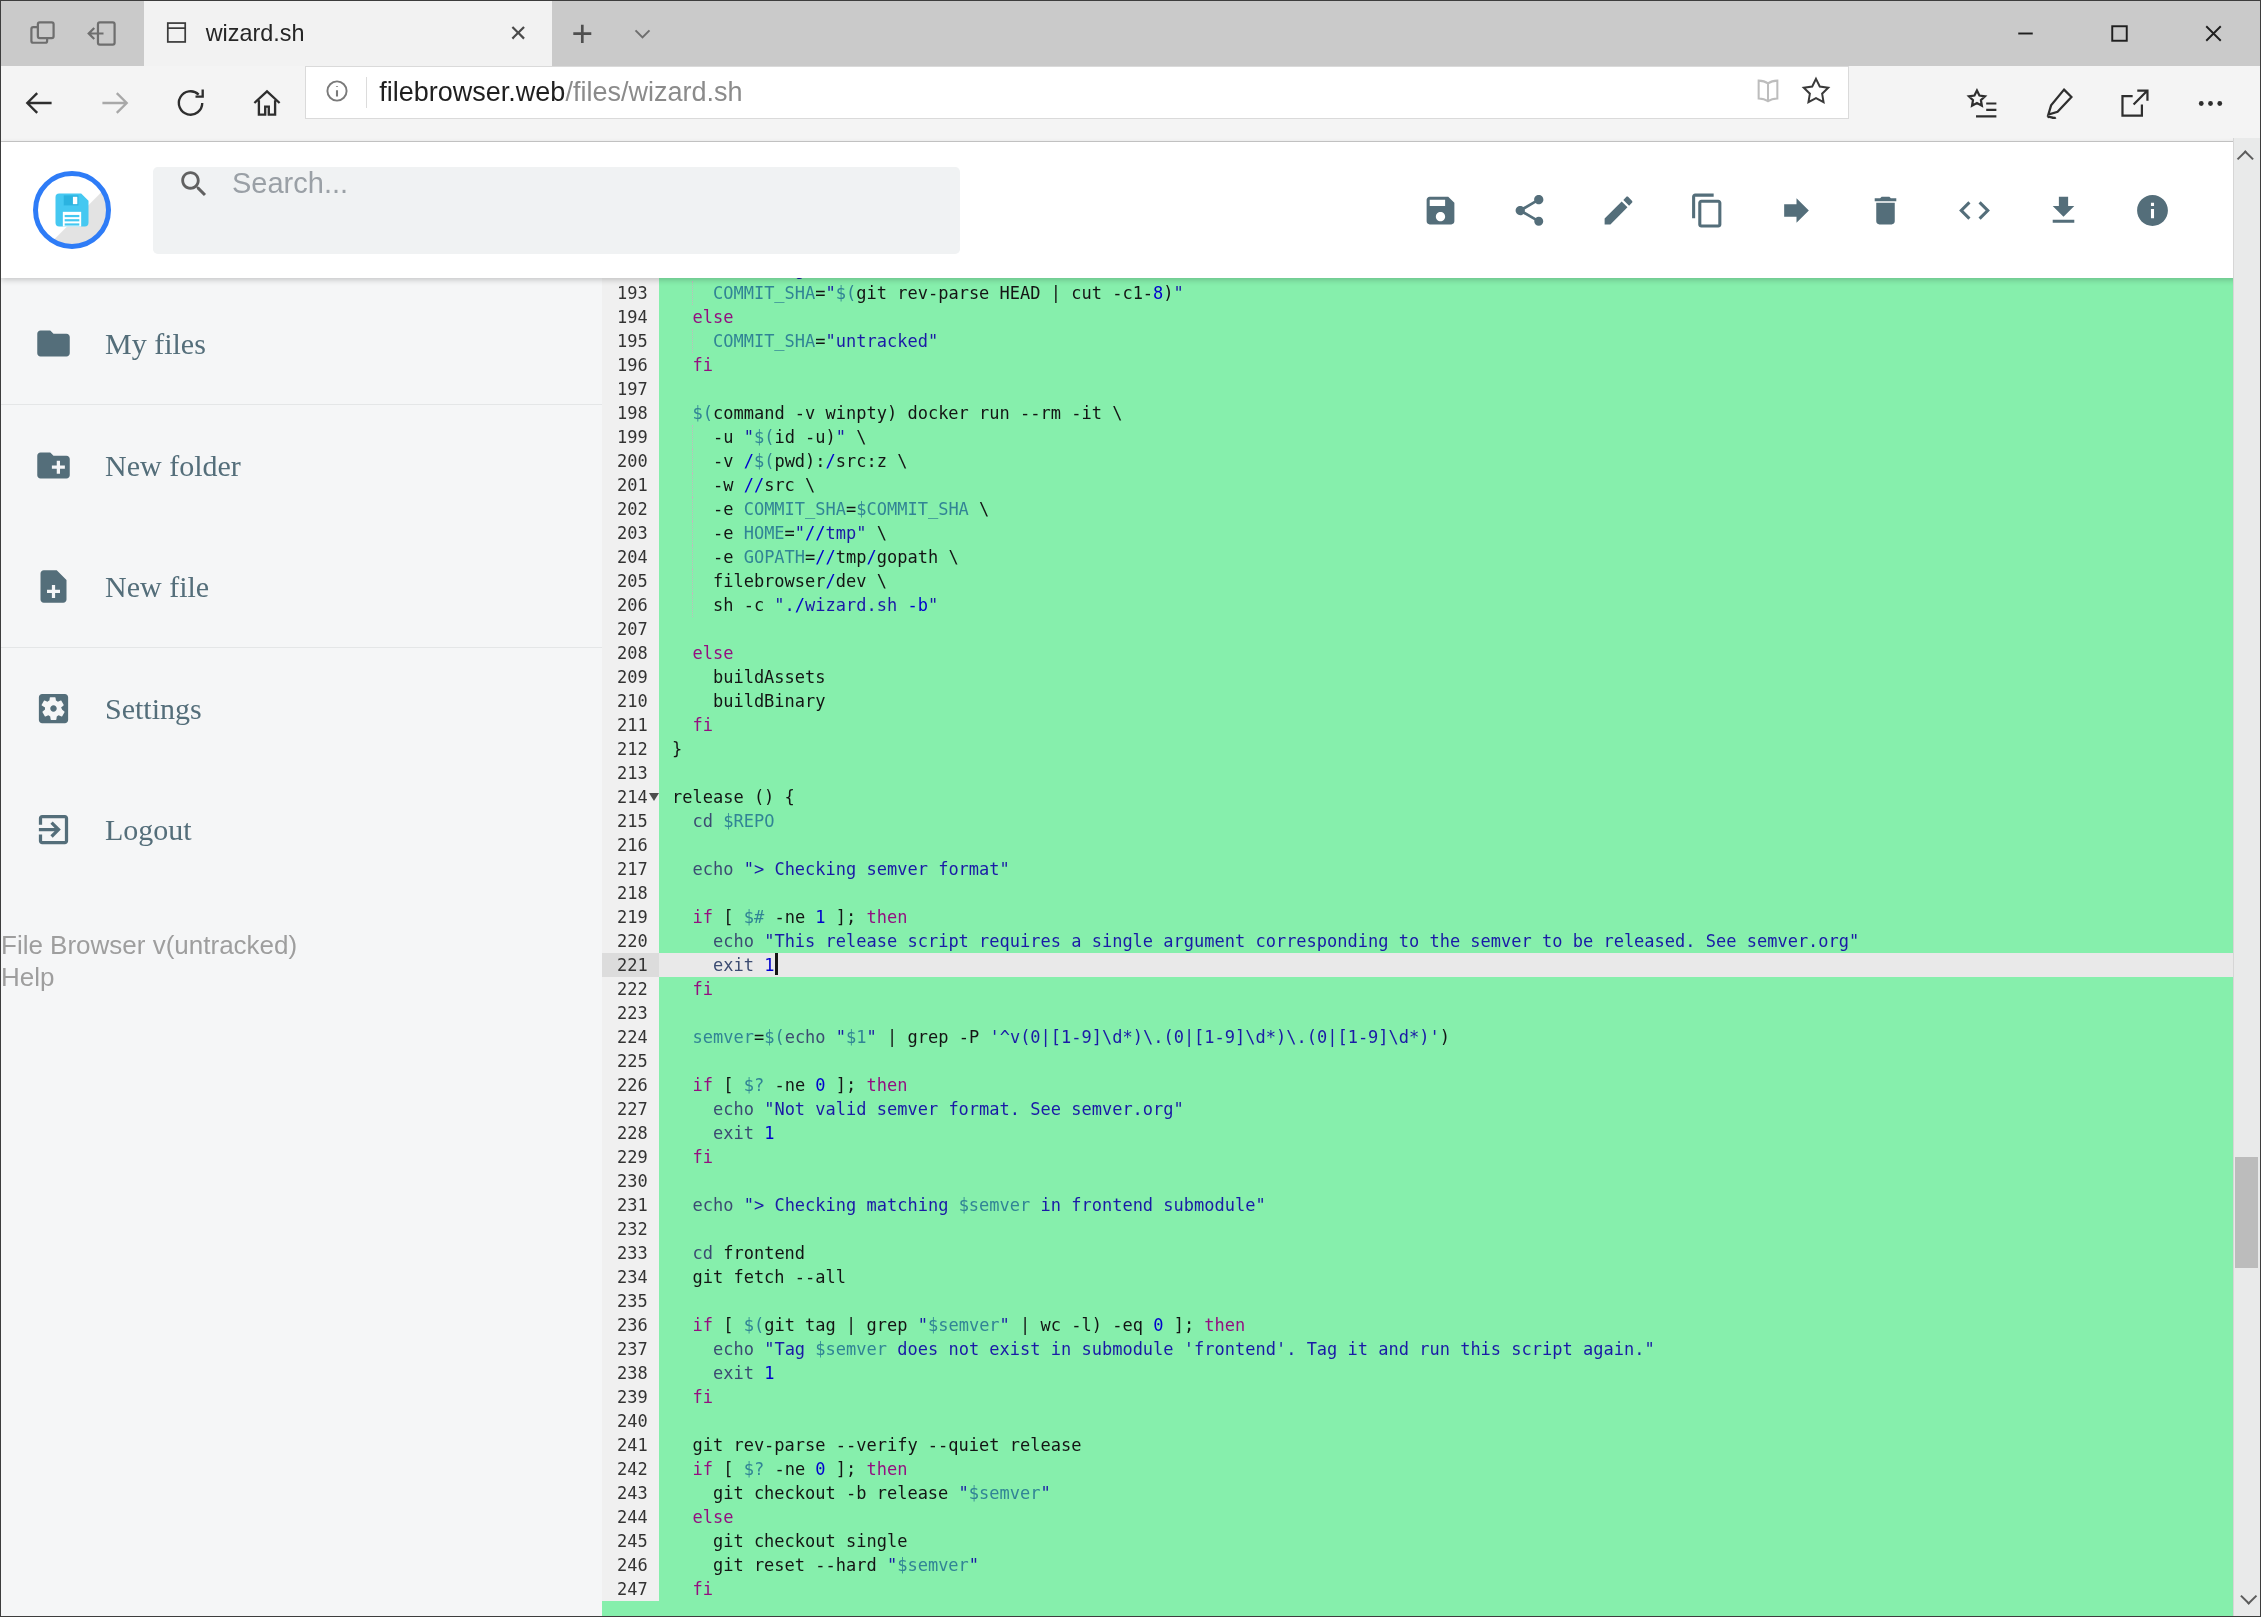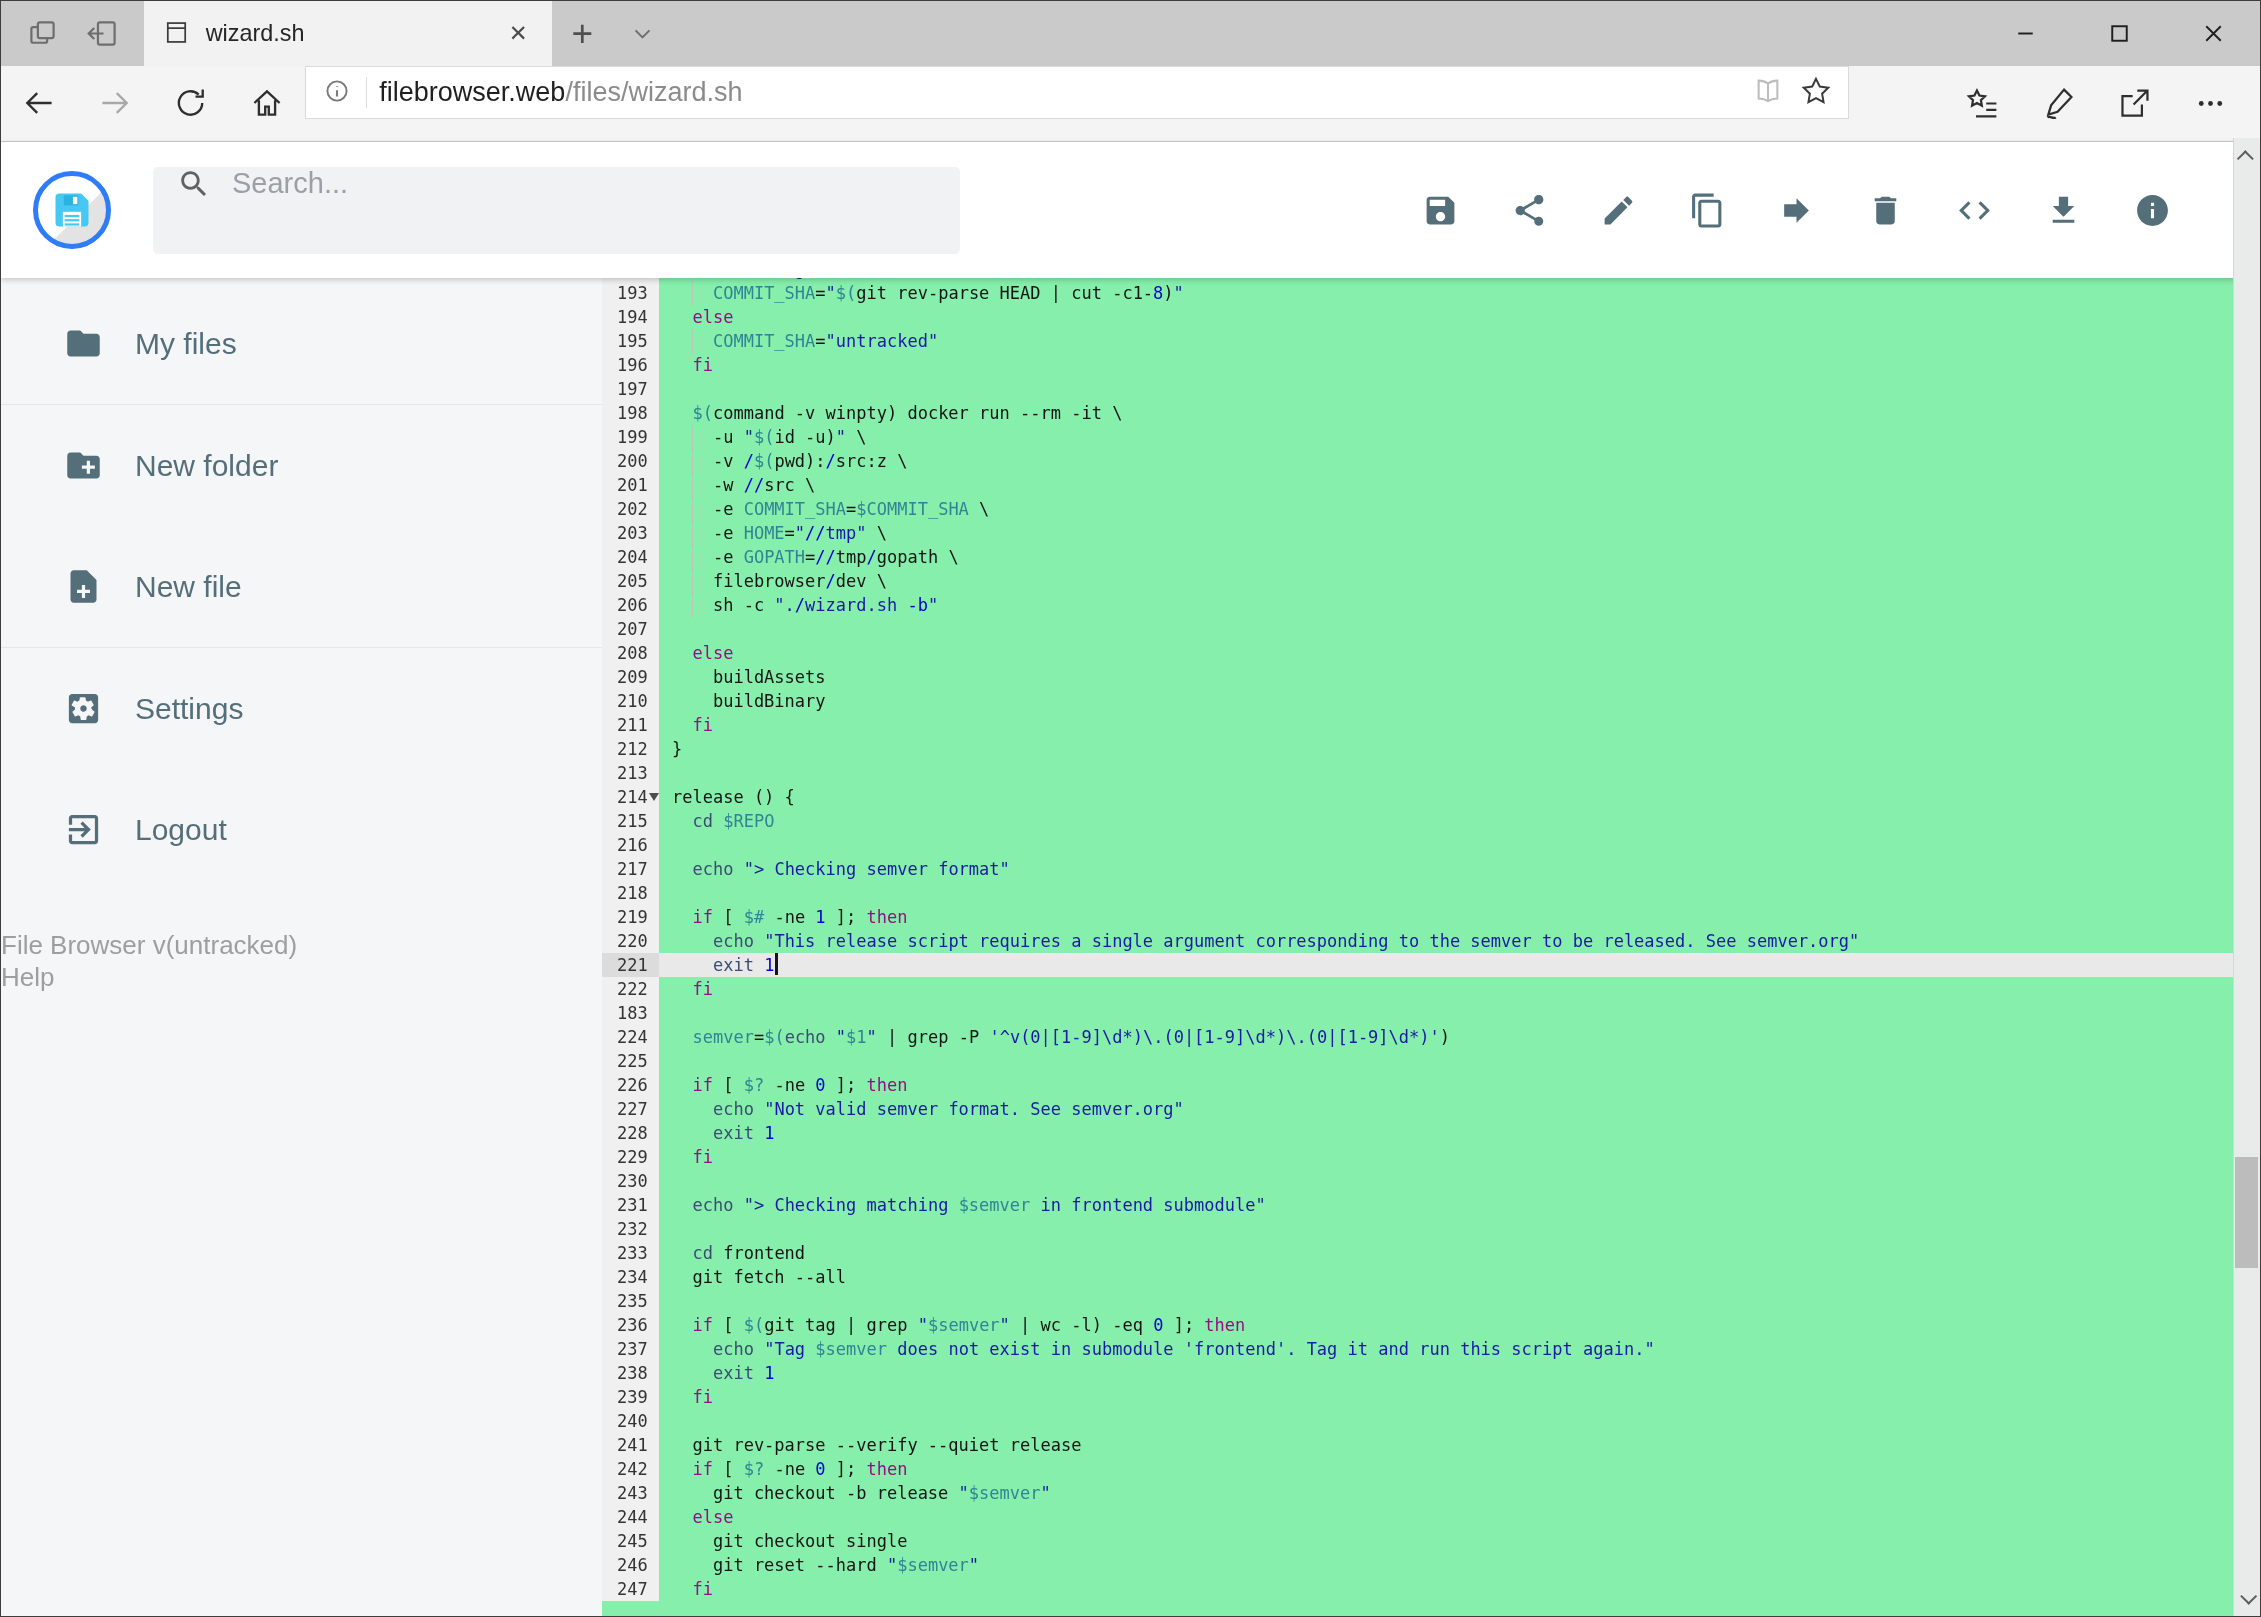--- a/index.html
+++ b/index.html
@@ -40,21 +40,21 @@
   .search input { border:none; outline:none; background:transparent; font-size:29px; color:#333;
                   font-family:"Liberation Sans", sans-serif; width:100%; }
   .search input::placeholder { color:#9aa0a6; }
   .actions { margin-left:auto; display:flex; gap:52px; margin-right:89px; }
   .abtn { width:37px; height:37px; display:flex; align-items:center; justify-content:center; background:none; border:none; }
 
   
   .main { position:absolute; top:274px; left:0; right:0; bottom:0; display:flex; overflow:hidden; }
 
   .sidebar { width:601px; background:#f5f6f7; flex:none; padding-top:8px; }
-  .sitem { height:121px; display:flex; align-items:center; gap:32px; padding-left:63px; cursor:default; }
+  .sitem { height:121px; display:flex; align-items:center; gap:32px; padding-left:33px; cursor:default;font-family:Liberation Serif, serif; }
   .sitem .lbl { font-size:30px; color:#546e7a; }
   .sdiv { border-top:1.6px solid #e4e6e7; margin:0; }
   .sfooter { margin-top:40px; font-size:26px; color:#9e9e9e; line-height:31.5px; }
 
   
   .editor { flex:1; position:relative; background:#86efac; overflow:hidden;
             font-family:"DejaVu Sans Mono", monospace; font-size:17px; }
   .codewrap { margin-top:-18px; }
   .row { display:flex; height:24px; line-height:24px; white-space:pre; }
   .gut { width:57px; flex:none; background:#f0f0f0; color:#333; text-align:right; padding-right:11.3px; position:relative; }
@@ -345,21 +345,21 @@
           <div class="row"><div class="gut">213</div><div class="code"></div></div>
           <div class="row"><div class="gut">214<i class="fold"></i></div><div class="code"><span>release () {</span></div></div>
           <div class="row"><div class="gut">215</div><div class="code"><span>  </span><span class="b">cd</span><span> </span><span class="v">$REPO</span></div></div>
           <div class="row"><div class="gut">216</div><div class="code"></div></div>
           <div class="row"><div class="gut">217</div><div class="code"><span>  </span><span class="b">echo</span><span> </span><span class="s">"&gt; Checking semver format"</span></div></div>
           <div class="row"><div class="gut">218</div><div class="code"></div></div>
           <div class="row"><div class="gut">219</div><div class="code"><span>  </span><span class="k">if</span><span> [ </span><span class="v">$#</span><span> -ne </span><span class="n">1</span><span> ]; </span><span class="k">then</span></div></div>
           <div class="row"><div class="gut">220</div><div class="code"><span>    </span><span class="b">echo</span><span> </span><span class="s">"This release script requires a single argument corresponding to the semver to be released. See semver.org"</span></div></div>
           <div class="row active"><div class="gut">221</div><div class="code"><span>    </span><span class="b">exit</span><span> </span><span class="n">1</span><span class="cursor"></span></div></div>
           <div class="row"><div class="gut">222</div><div class="code"><span>  </span><span class="k">fi</span></div></div>
-          <div class="row"><div class="gut">183</div><div class="code"></div></div>
+          <div class="row"><div class="gut">223</div><div class="code"></div></div>
           <div class="row"><div class="gut">224</div><div class="code"><span>  </span><span class="v">semver</span><span>=</span><span class="v">$(</span><span class="b">echo</span><span> </span><span class="s">"</span><span class="v">$1</span><span class="s">"</span><span> | grep -P </span><span class="s">'^v(0|[1-9]\d*)\.(0|[1-9]\d*)\.(0|[1-9]\d*)'</span><span>)</span></div></div>
           <div class="row"><div class="gut">225</div><div class="code"></div></div>
           <div class="row"><div class="gut">226</div><div class="code"><span>  </span><span class="k">if</span><span> [ </span><span class="v">$?</span><span> -ne </span><span class="n">0</span><span> ]; </span><span class="k">then</span></div></div>
           <div class="row"><div class="gut">227</div><div class="code"><span>    </span><span class="b">echo</span><span> </span><span class="s">"Not valid semver format. See semver.org"</span></div></div>
           <div class="row"><div class="gut">228</div><div class="code"><span>    </span><span class="b">exit</span><span> </span><span class="n">1</span></div></div>
           <div class="row"><div class="gut">229</div><div class="code"><span>  </span><span class="k">fi</span></div></div>
           <div class="row"><div class="gut">230</div><div class="code"></div></div>
           <div class="row"><div class="gut">231</div><div class="code"><span>  </span><span class="b">echo</span><span> </span><span class="s">"&gt; Checking matching </span><span class="v">$semver</span><span class="s"> in frontend submodule"</span></div></div>
           <div class="row"><div class="gut">232</div><div class="code"></div></div>
           <div class="row"><div class="gut">233</div><div class="code"><span>  </span><span class="b">cd</span><span> frontend</span></div></div>

